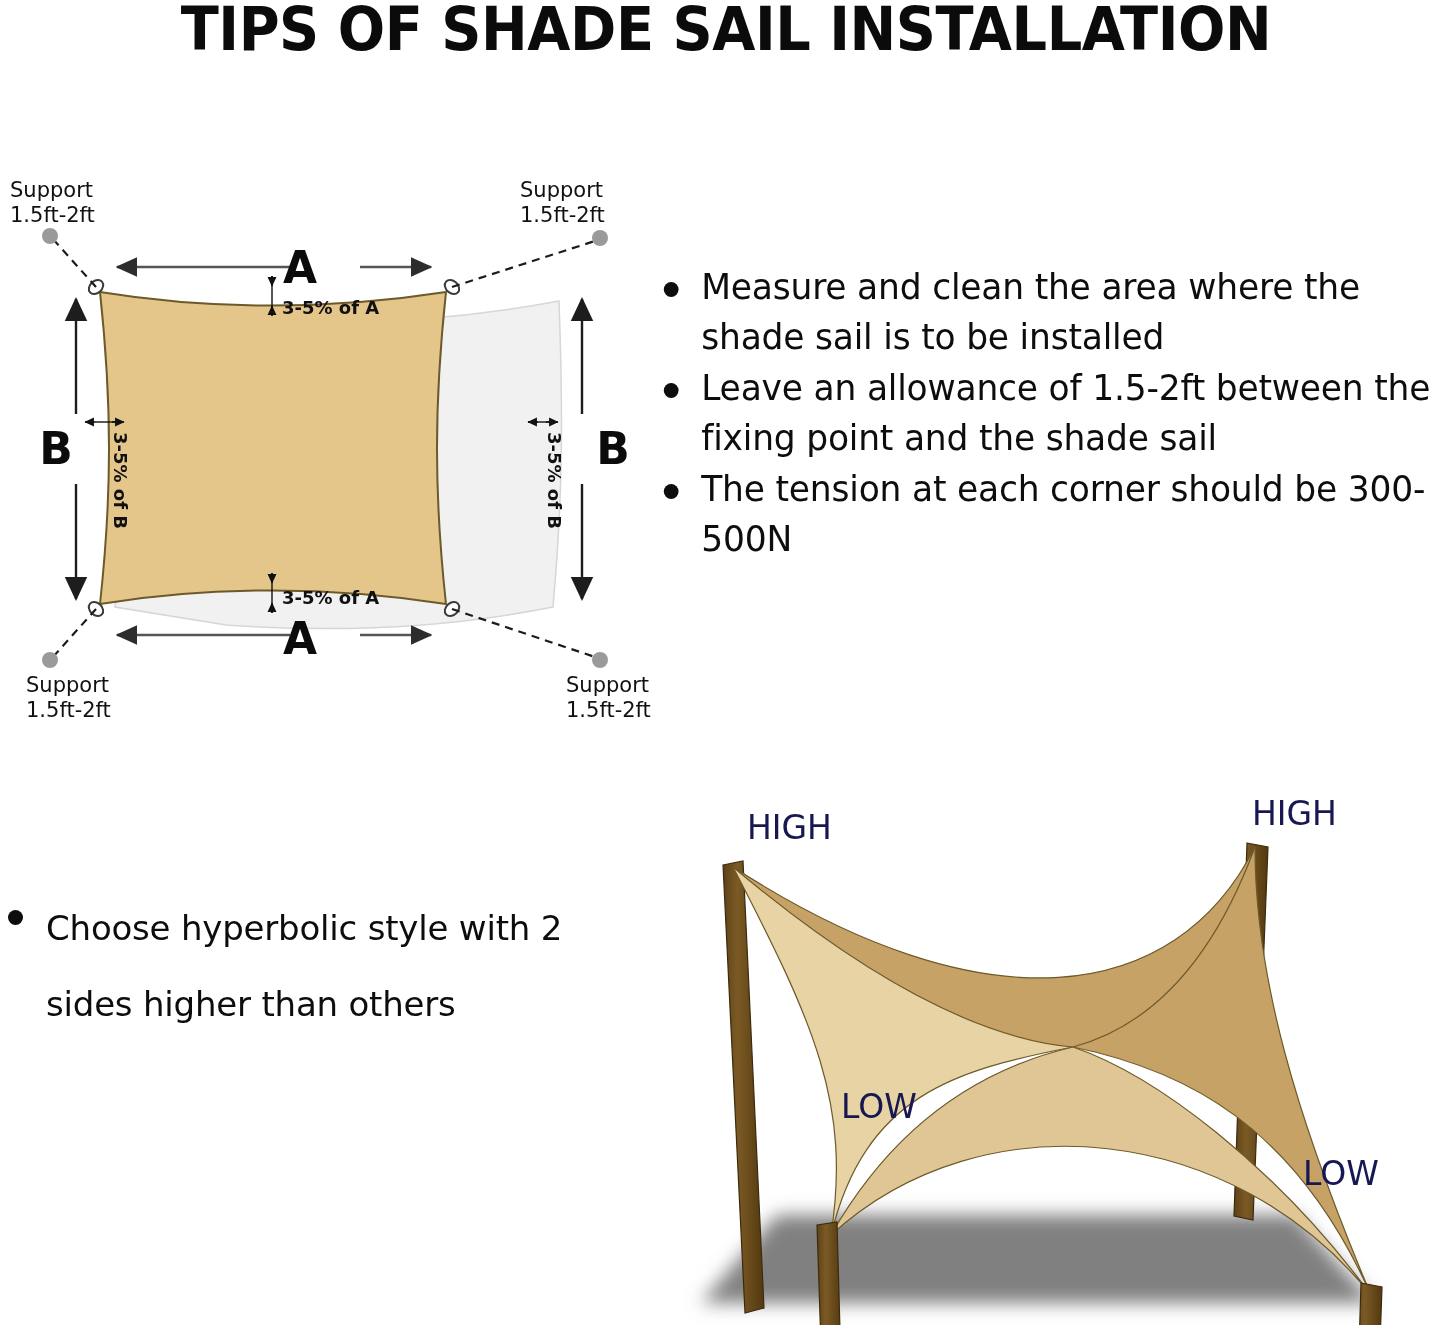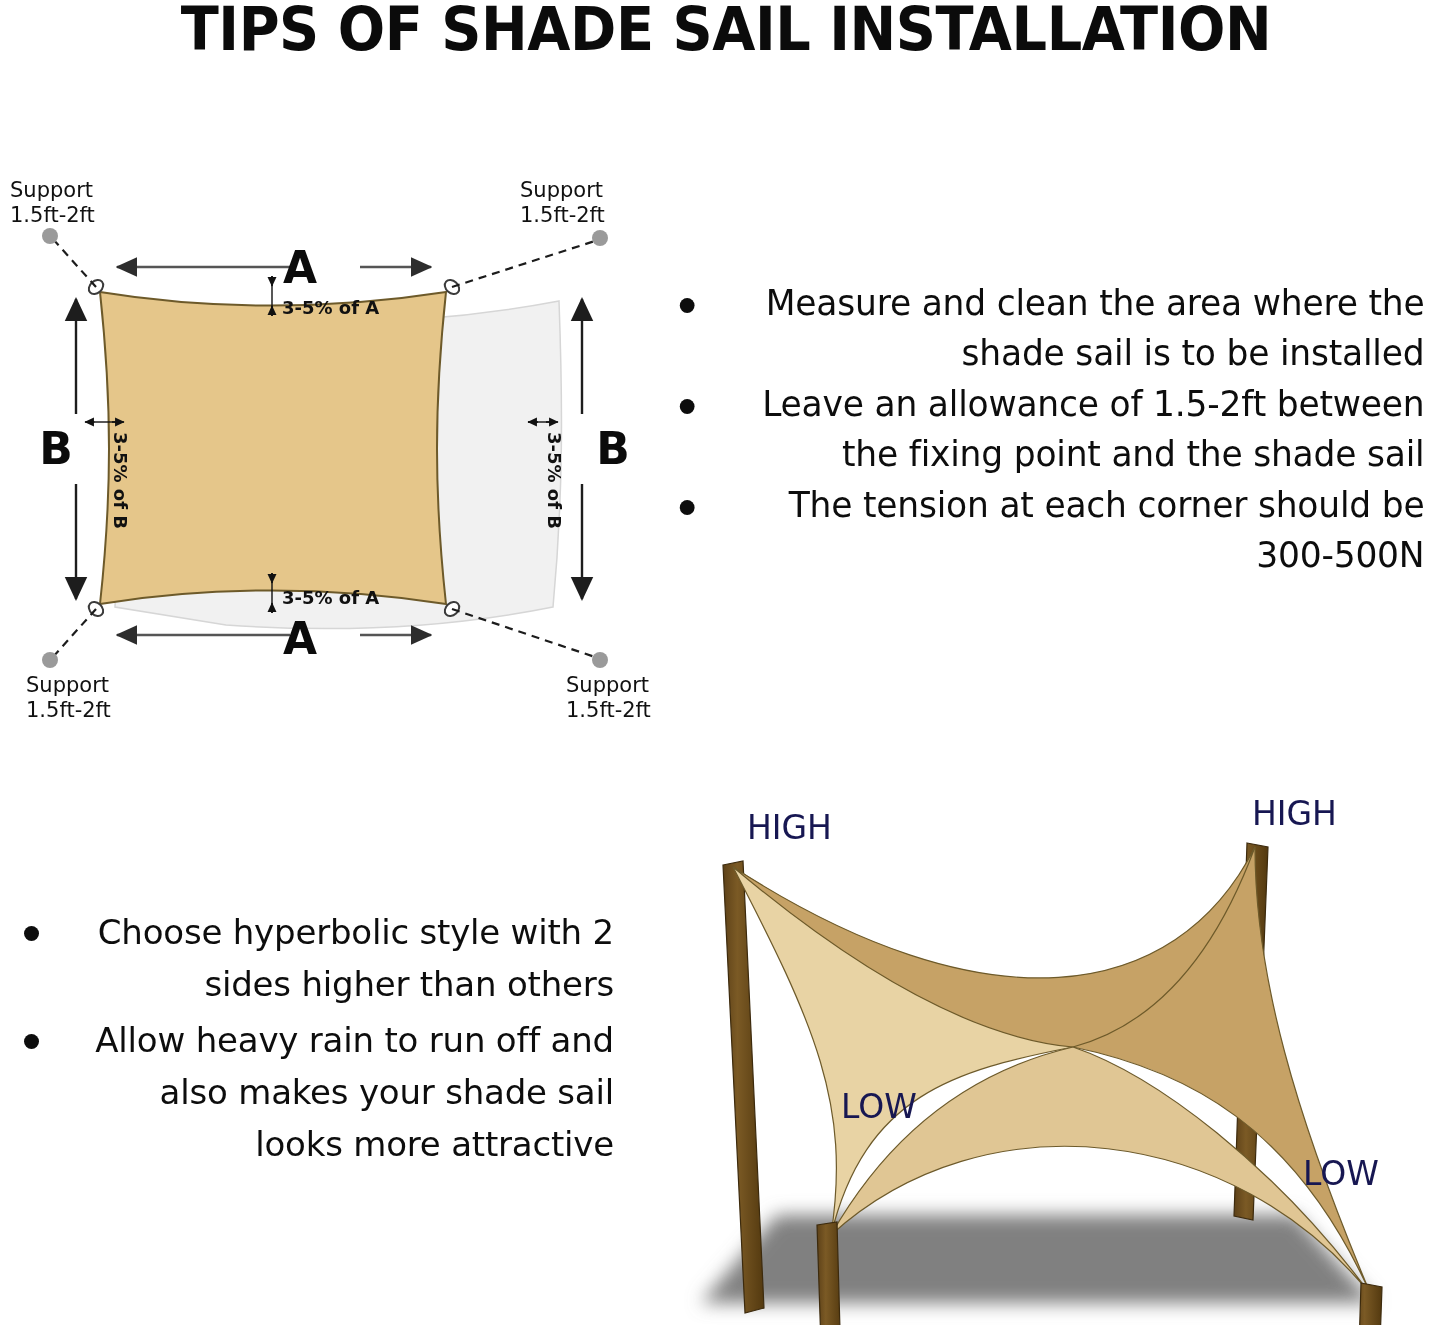--- a/index.html
+++ b/index.html
@@ -60,23 +60,22 @@
     position: absolute;
     left: 655px;
     top: 795px;
     width: 797px;
     height: 530px;
   }
 
   
   ul.bullets {
     list-style: none;
-    margin: 16px;
+    margin: 0;
     padding: 0;
-    text-align: right;
   }
   ul.bullets > li {
     position: relative;
     padding-left: 48px;
     margin: 0 0 4px 0;
     font-family: "DejaVu Sans", sans-serif;
     font-size: 34px;
     line-height: 49px;
     color: #0d0d0d;
     letter-spacing: -0.2px;
@@ -98,21 +97,21 @@
     margin-bottom: 1px;
     transform: scaleX(0.985);
     transform-origin: 0 50%;
   }
   #top-bullets-panel ul.bullets > li::before {
     left: 14px;
     top: 20px;
   }
   #bottom-bullets-panel ul.bullets > li {
     font-size: 34px;
-    line-height: 52px;
+    line-height: 76px;
     padding-left: 46px;
   }
   #bottom-bullets-panel ul.bullets > li::before {
     left: 8px;
     top: 20px;
   }
   .dim-letter {
     font-family: "DejaVu Sans", sans-serif;
     font-weight: bold;
     font-size: 44px;
@@ -265,21 +264,20 @@
   <ul class="bullets">
     <li>Measure and clean the area where the shade sail is to be installed</li>
     <li>Leave an allowance of 1.5-2ft between the fixing point and the shade sail</li>
     <li>The tension at each corner should be 300-500N</li>
   </ul>
 </div>
 
 <div id="bottom-bullets-panel">
   <ul class="bullets">
     <li>Choose hyperbolic style with 2 sides higher than others</li>
-    <li>Allow heavy rain to run off and also makes your shade sail looks more attractive</li>
   </ul>
 </div>
 
 <div id="hyperbolic-panel">
   <svg viewBox="0 0 797 530" width="797" height="530">
     <defs>
       <filter id="shadowBlur" x="-25%" y="-60%" width="150%" height="240%">
         <feGaussianBlur stdDeviation="9"></feGaussianBlur>
       </filter>
       <linearGradient id="postGrad" x1="0" y1="0" x2="1" y2="0">

